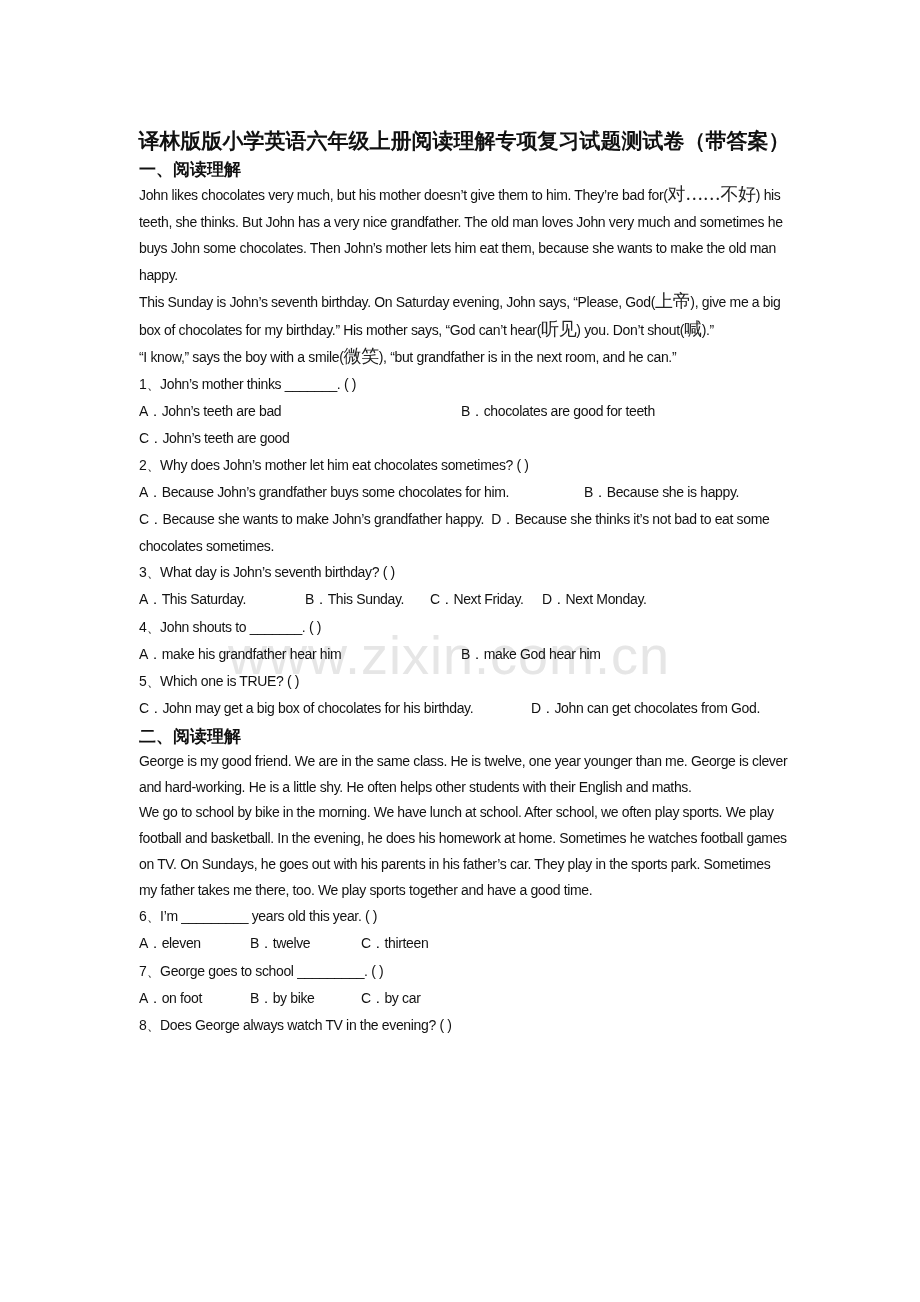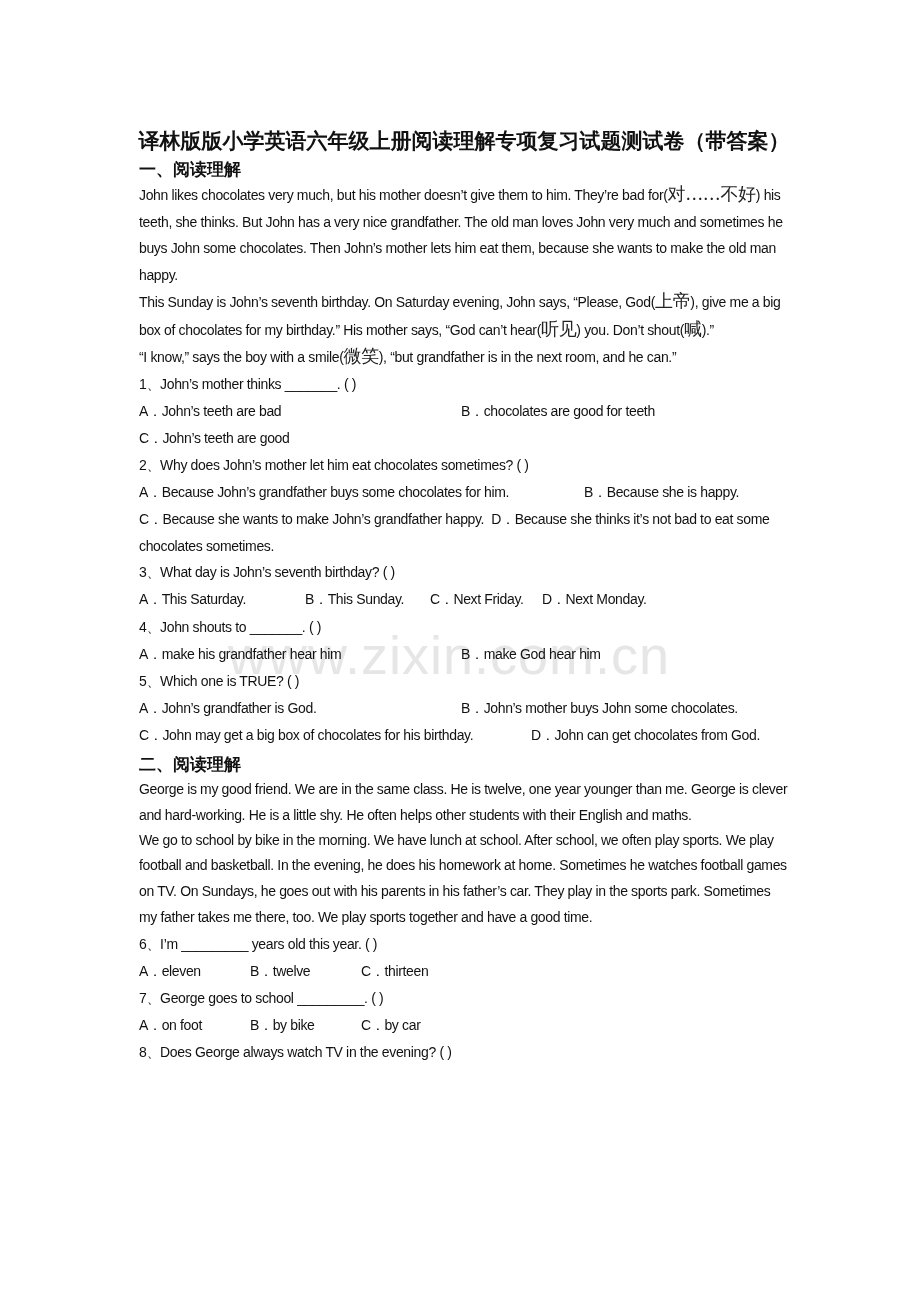--- a/index.html
+++ b/index.html
@@ -77,24 +77,20 @@
   </div>
 
   <div class="line"><span>4、</span><span>John shouts to _______. (        )</span></div>
   <div class="opts">
     <span class="opt" style="width:322px"><span>A．</span><span>make his grandfather hear him</span></span>
     <span class="opt"><span>B．</span><span>make God hear him</span></span>
   </div>
 
   <div class="line"><span>5、</span><span>Which one is TRUE? (        )</span></div>
   <div class="opts">
-    <span class="opt" style="width:322px"><span>A．</span><span>John’s grandfather is God.</span></span>
-    <span class="opt"><span>B．</span><span>John’s mother buys John some chocolates.</span></span>
-  </div>
-  <div class="opts">
     <span class="opt" style="width:392px"><span>C．</span><span>John may get a big box of chocolates for his birthday.</span></span>
     <span class="opt"><span>D．</span><span>John can get chocolates from God.</span></span>
   </div>
 
   <h2 class="section-heading s2">二、阅读理解</h2>
   <p class="para" style="line-height:26px">George is my good friend. We are in the same class. He is twelve, one year younger than me. George is clever and hard-working. He is a little shy. He often helps other students with their English and maths.</p>
   <p class="para" style="line-height:25.8px">We go to school by bike in the morning. We have lunch at school. After school, we often play sports. We play football and basketball. In the evening, he does his homework at home. Sometimes he watches football games on TV. On Sundays, he goes out with his parents in his father’s car. They play in the sports park. Sometimes my father takes me there, too. We play sports together and have a good time.</p>
 
   <div class="line"><span>6、</span><span>I’m _________ years old this year. (    )</span></div>
   <div class="opts">

